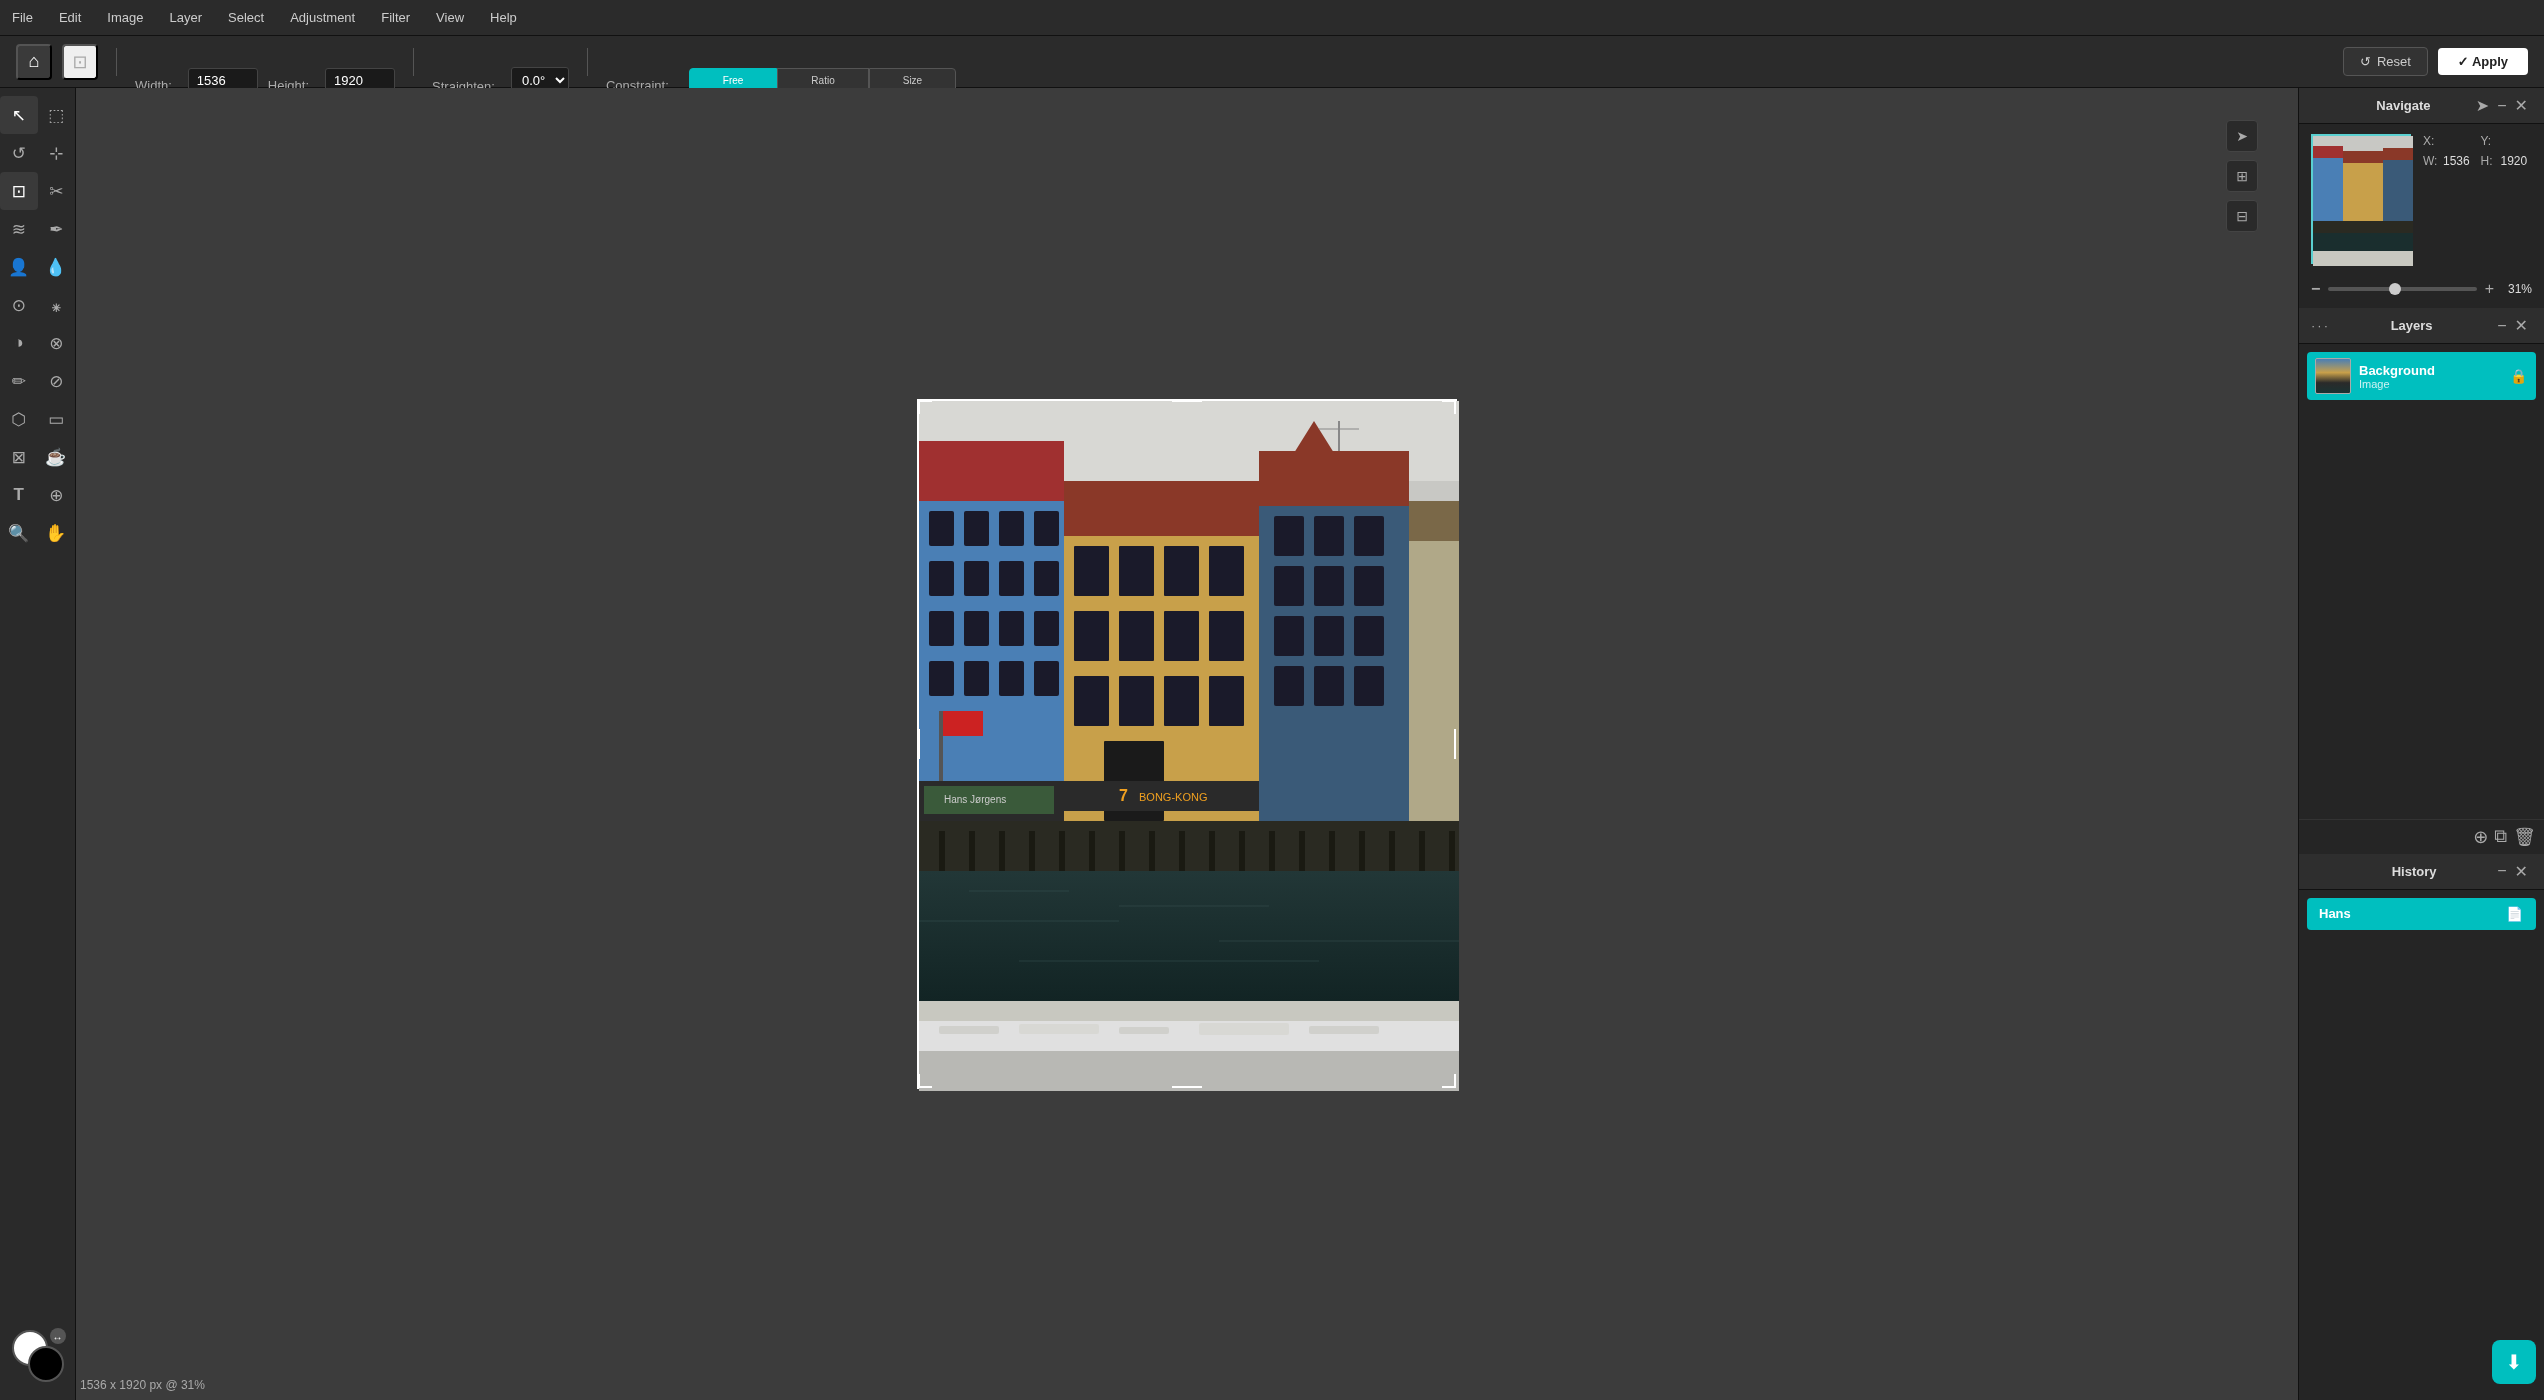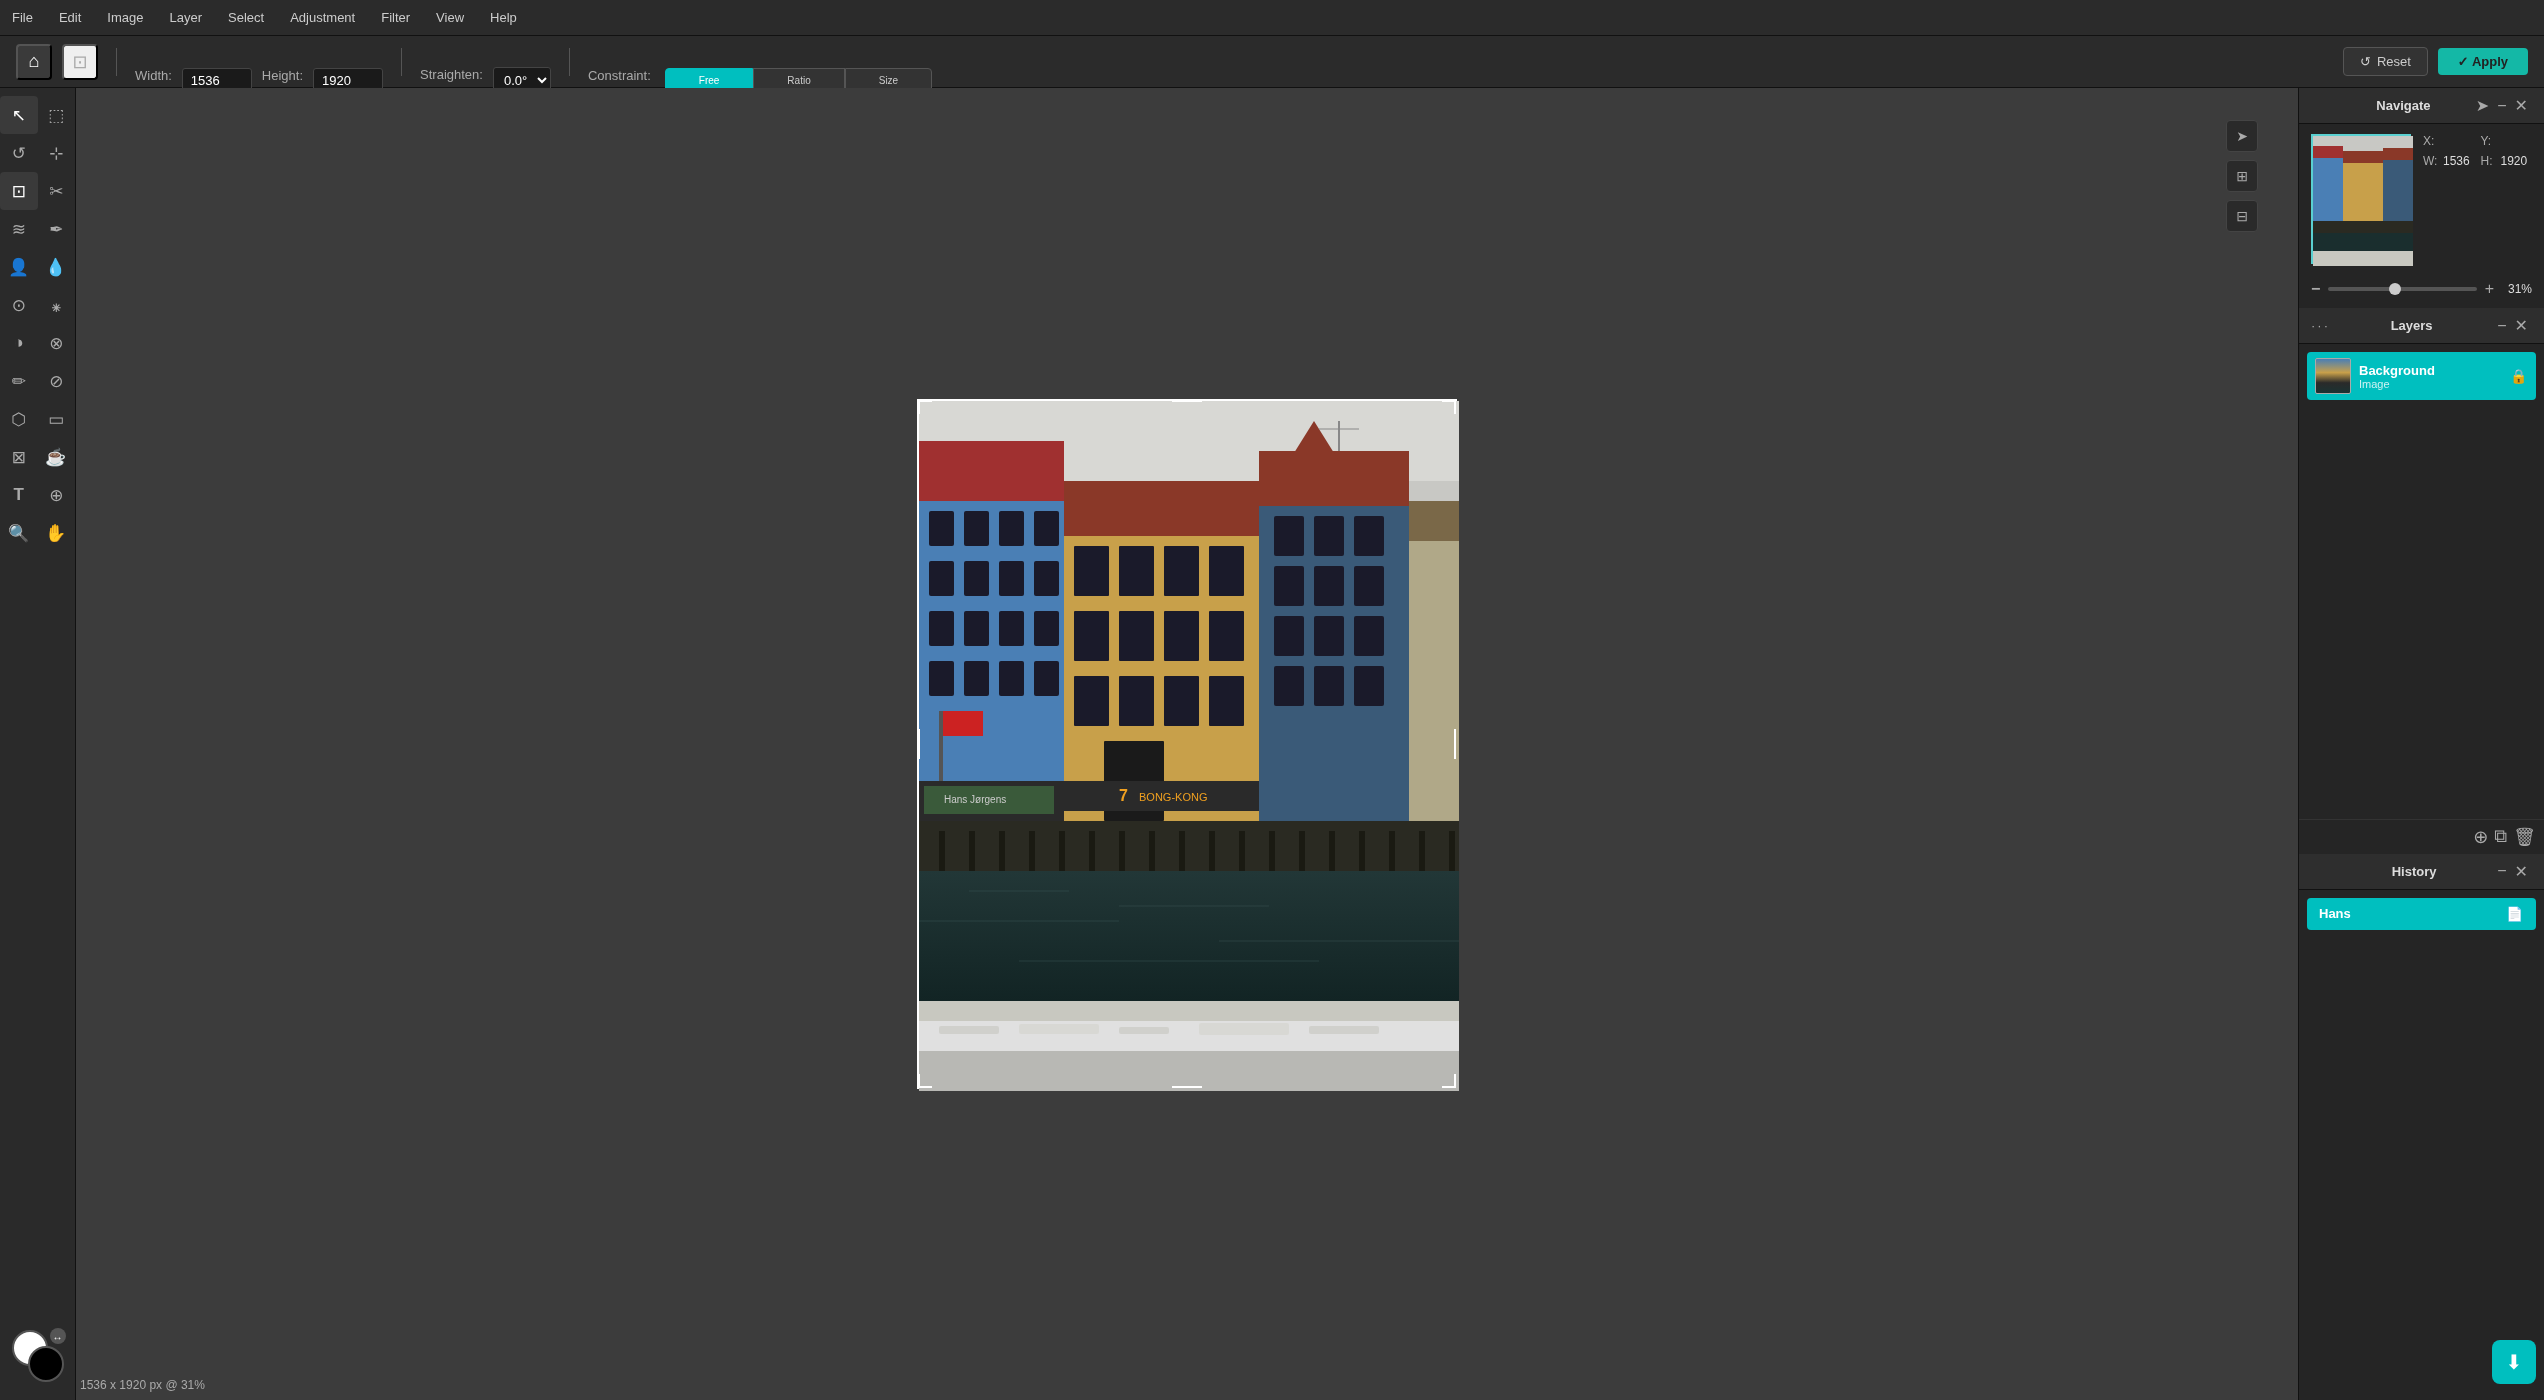--- a/index.html
+++ b/index.html
@@ -14,21 +14,21 @@
     }
     #menubar span { color: #ccc; cursor: pointer; font-size: 13px; }
 
     
     #toolbar {
       display: flex; align-items: center;
       background: #2b2b2b; height: 52px;
       border-bottom: 1px solid #111;
       padding: 0 16px; gap: 10px;
     }
-    .toolbar-item { display: flex; align-items: flex-start; gap: 10px; margin-top: 37px; }
+    .toolbar-item { display: flex; align-items: flex-end; gap: 16px; margin-top: 37px; }
     .toolbar-label { color: #aaa; font-size: 13px; }
     .toolbar-value {
       background: #1a1a1a; border: 1px solid #444;
       color: #fff; padding: 4px 8px; border-radius: 3px;
       font-size: 13px; min-width: 60px;
     }
     .toolbar-select {
       background: #1a1a1a; border: 1px solid #444;
       color: #fff; padding: 4px 6px; border-radius: 3px;
       font-size: 13px;
@@ -41,21 +41,21 @@
     .constraint-btn.active { background: #00bfbf; color: #fff; border-color: #00bfbf; }
     .constraint-btn:first-child { border-radius: 4px 0 0 4px; }
     .constraint-btn:last-child { border-radius: 0 4px 4px 0; }
     .toolbar-sep { width: 1px; height: 28px; background: #555; margin: 0 8px; }
     .toolbar-btn {
       display: flex; align-items: center; gap: 6px;
       padding: 6px 16px; background: #333; border: 1px solid #555;
       color: #ccc; border-radius: 4px; cursor: pointer; font-size: 13px;
     }
     .apply-btn {
-      background: #14b8a6; color: #222; border: none;
+      background: #ffffff; color: #222; border: none;
       padding: 6px 20px; border-radius: 4px; cursor: pointer; font-size: 13px;
       font-weight: bold;
     }
 
     
     #main { display: flex; height: calc(1400px - 88px); }
 
     
     #toolpanel {
       width: 76px; background: #2a2a2a;

